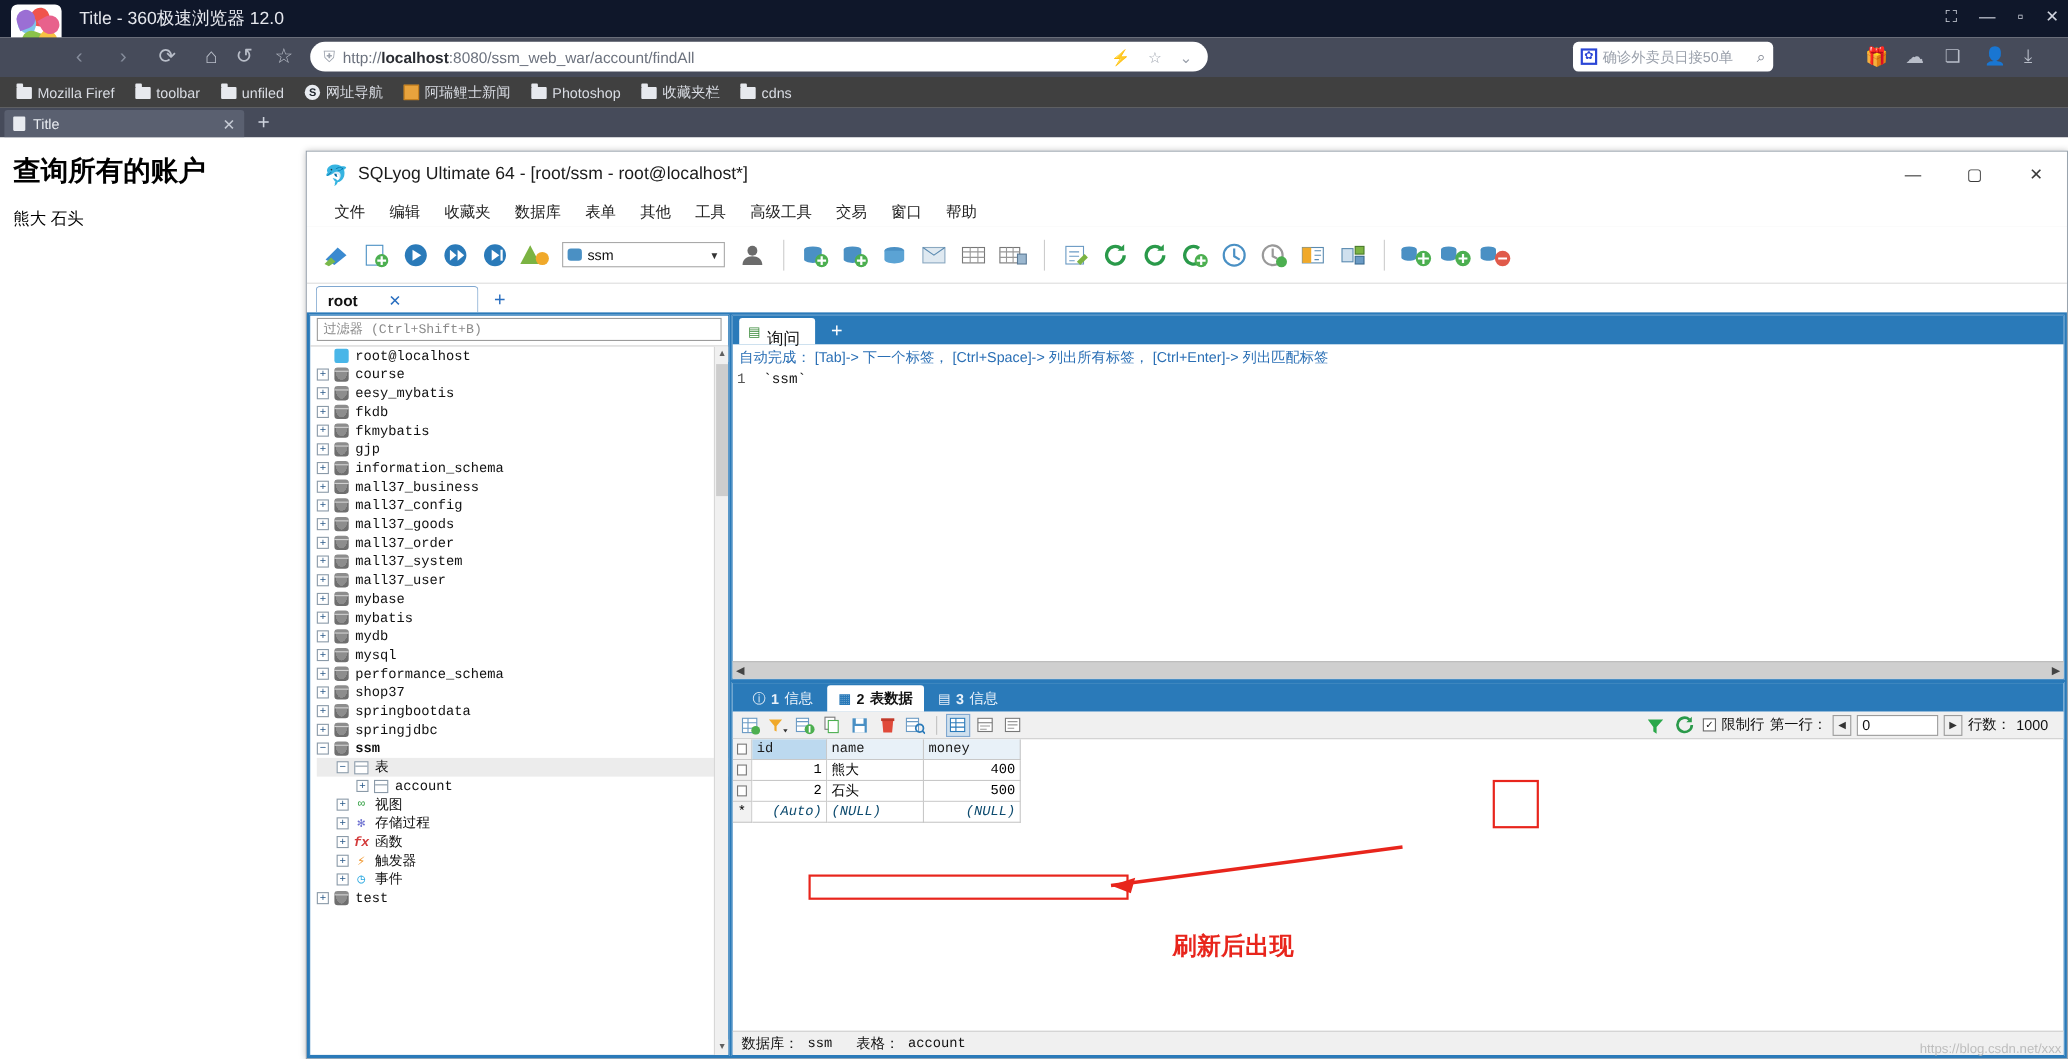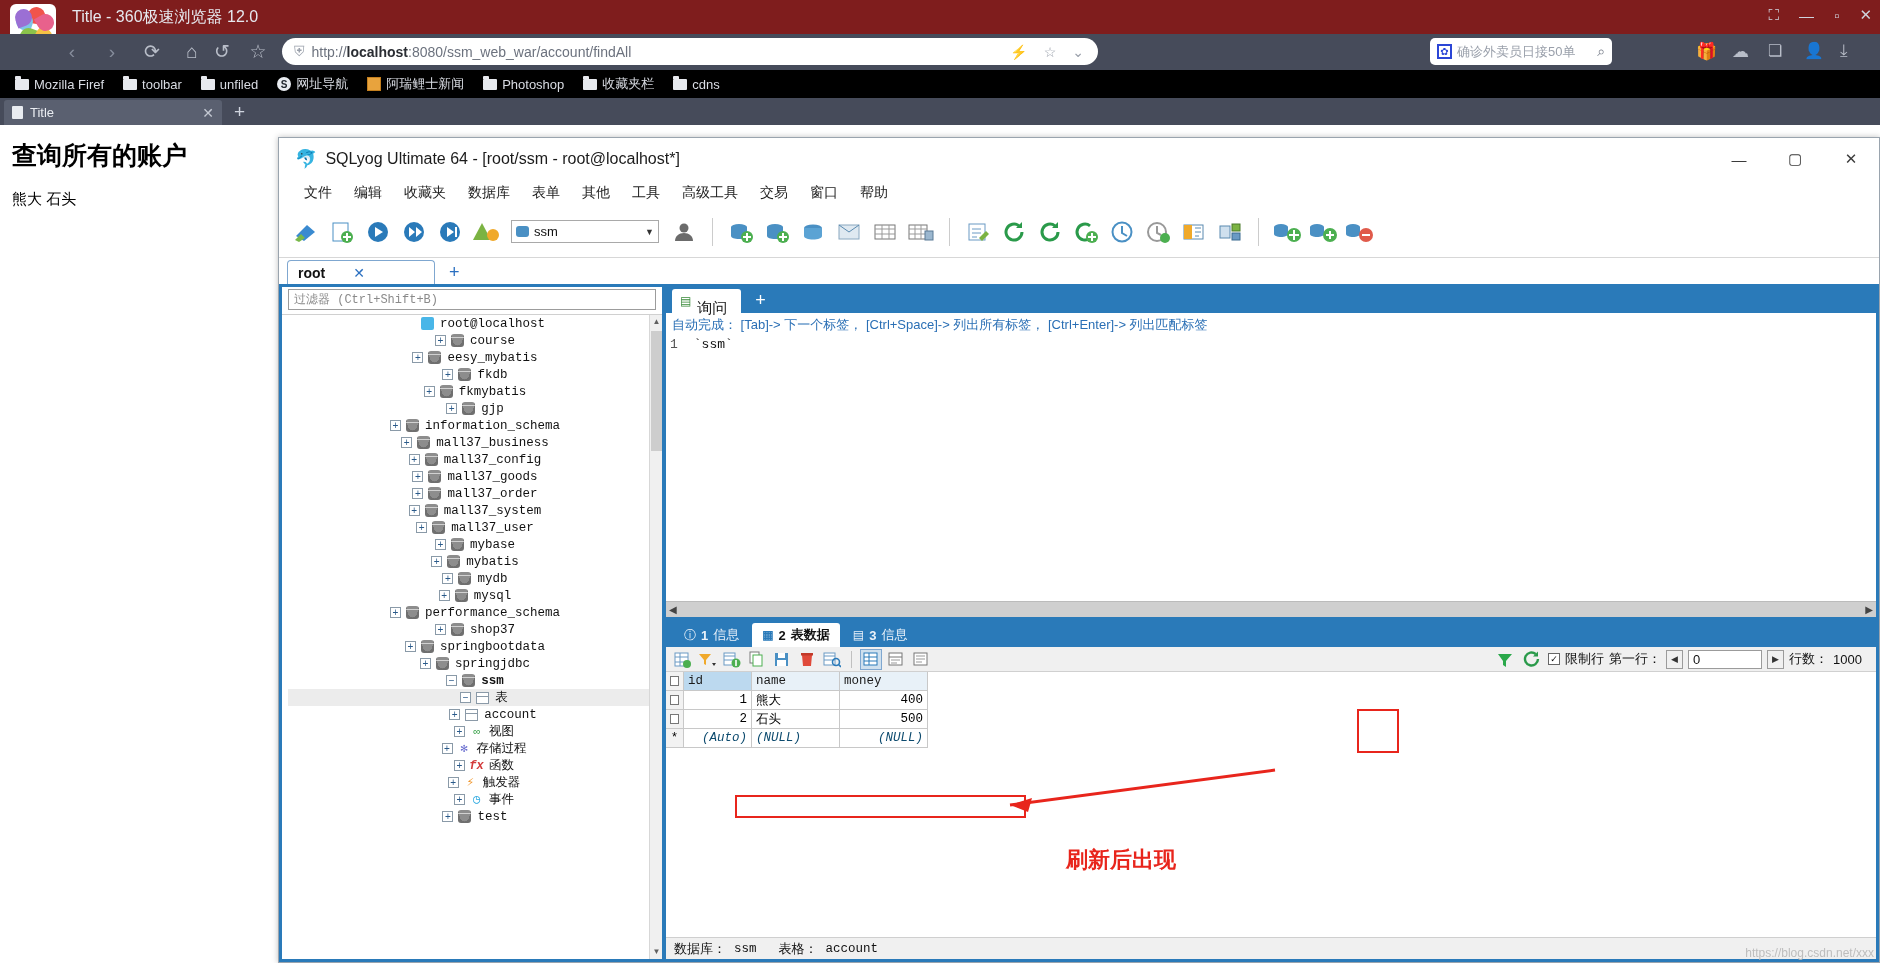--- a/index.html
+++ b/index.html
@@ -8,21 +8,21 @@
     width:1880px; height:963px;
     font-family:"Liberation Sans", sans-serif;
     font-size:13px;
     background:#ffffff;
     overflow:hidden;
     position:relative;
   }
 
   
   #browser { position:absolute; left:0; top:0; width:1880px; height:963px; background:#fff; }
-  .chrome-top { background:#7f1d1d; height:34px; position:relative; }
+  .chrome-top { background:#0f172a; height:34px; position:relative; }
   .logo { position:absolute; left:10px; top:4px; width:46px; height:46px; border-radius:6px;
           background:#ffffff; overflow:hidden; }
   .logo .pin { position:absolute; border-radius:50% 50% 50% 0; width:17px; height:17px; }
   .win-title { position:absolute; left:72px; top:7px; color:#e6e8ee; font-size:16px; }
   .win-btns { position:absolute; right:8px; top:6px; display:flex; gap:20px; align-items:center; }
   .win-btns span { color:#cfd3dd; font-size:15px; cursor:default; }
 
   .chrome-nav { background:#464b5a; height:36px; position:relative; }
   .navbtn { position:absolute; top:4px; width:28px; height:28px; color:#b9bec9; font-size:19px;
             text-align:center; line-height:28px; }
@@ -38,21 +38,21 @@
                border-radius:5px; display:flex; align-items:center; padding:0 7px; gap:5px; }
   .paw { width:15px; height:15px; border:2px solid #2b46d6; display:flex; align-items:center; justify-content:center;
          font-size:10px; color:#2b46d6; line-height:1; }
   .search-ph { color:#9aa0ab; font-size:13px; white-space:nowrap; flex:1; }
   .search-mag { color:#7b818d; font-size:14px; }
   .ext-icons { position:absolute; left:1398px; top:4px; display:flex; align-items:center; gap:16px; }
   .ext-icons .ei { width:20px; height:20px; display:inline-block; }
   .grid4 { display:grid; grid-template-columns:9px 9px; grid-template-rows:9px 9px; gap:2px; }
   .grid4 i { display:block; }
 
-  .bookmarks { background:#000000; height:28px; display:flex; align-items:center; padding-left:8px; gap:5px;
+  .bookmarks { background:#404040; height:28px; display:flex; align-items:center; padding-left:8px; gap:5px;
                position:relative; overflow:hidden; }
   .bm { display:flex; align-items:center; gap:5px; padding:2px 7px; color:#d9dce3; font-size:13px; white-space:nowrap; }
   .bm .folder { width:14px; height:11px; background:#e7e9ee; border-radius:1px; position:relative; }
   .bm .folder:before { content:""; position:absolute; left:0; top:-3px; width:6px; height:3px; background:#e7e9ee; border-radius:1px 1px 0 0; }
   .bm .circ { width:14px; height:14px; border-radius:50%; background:#e9ecf1; color:#21272f; font-size:10px;
               display:flex; align-items:center; justify-content:center; font-weight:bold; }
   .bm .sq { width:14px; height:14px; background:#e8a33d; border:1px solid #c47f1e; }
 
   .tabstrip { background:#464b5a; height:27px; display:flex; align-items:flex-end; padding-left:4px; position:relative; }
   .tab { background:#5a6070; height:25px; width:218px; display:flex; align-items:center; padding:0 8px;
@@ -102,21 +102,21 @@
 
   
   .tree-panel { width:382px; background:#fff; display:flex; flex-direction:column; border:1px solid #2a7ab9; }
   .tree-head { padding:5px 7px 2px 7px; font-size:14px; color:#111; }
   .tree-head .mono { font-family:"Liberation Mono", monospace; font-size:12px; }
   .tree-filter { margin:2px 6px 4px 6px; height:21px; border:1px solid #9c9c9c; background:#fff;
                  display:flex; align-items:center; padding:0 5px; font-size:12px; color:#8a8a8a; }
   .tree-filter .mono { font-family:"Liberation Mono", monospace; }
   .tree-scroll { flex:1; overflow:hidden; position:relative; border-top:1px solid #d0d0d0; }
   .tnode { display:flex; align-items:center; height:17px; font-family:"Liberation Mono", monospace;
-           font-size:12.5px; color:#111; white-space:nowrap;justify-content:center; }
+           font-size:12.5px; color:#111; white-space:nowrap; }
   .tnode.selected { background:#ececec; }
   .tnode .exp { width:11px; height:11px; border:1px solid #8a9aa8; background:#fff; color:#2a5a8a;
                 font-size:10px; line-height:9px; text-align:center; margin-right:4px; flex:0 0 auto;
                 font-family:"Liberation Sans",sans-serif; }
   .tnode .exp.none { border:none; background:transparent; }
   .tnode .ico { width:15px; margin-right:5px; flex:0 0 auto; display:flex; justify-content:center; }
   .cyl-ico { width:13px; height:13px; background:
       radial-gradient(ellipse at 50% 18%, #8d8d8d 60%, #6f6f6f 61%);
       border-radius:3px; position:relative; }
   .cyl-ico:after { content:""; position:absolute; left:0; right:0; top:3px; height:1px; background:#fff; opacity:.6; }

